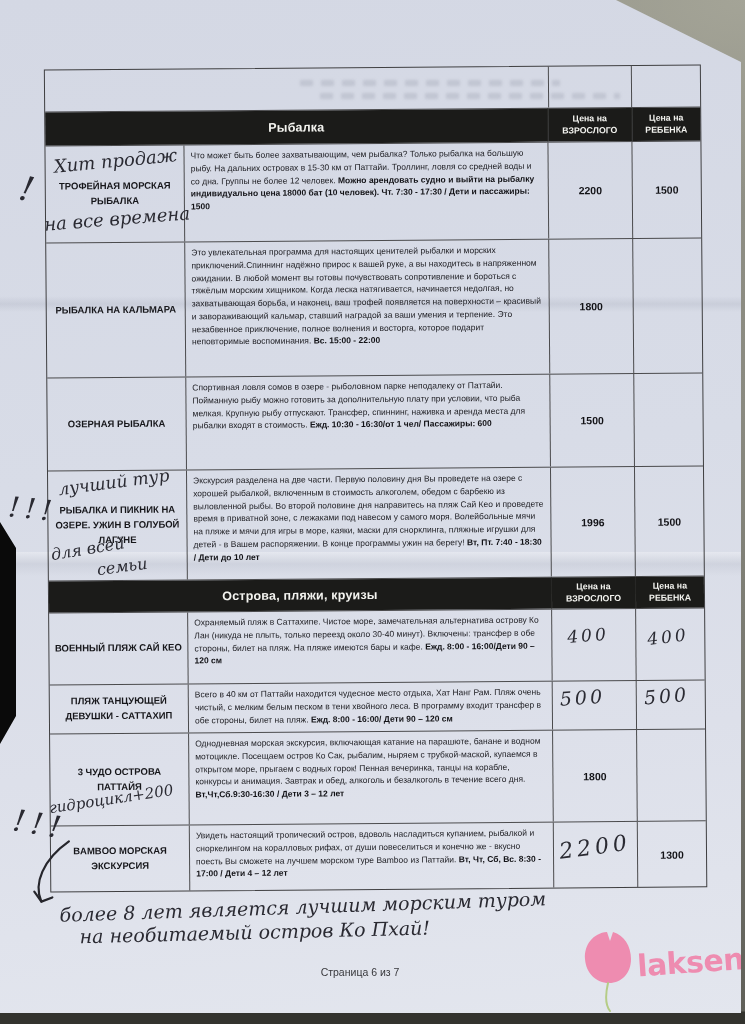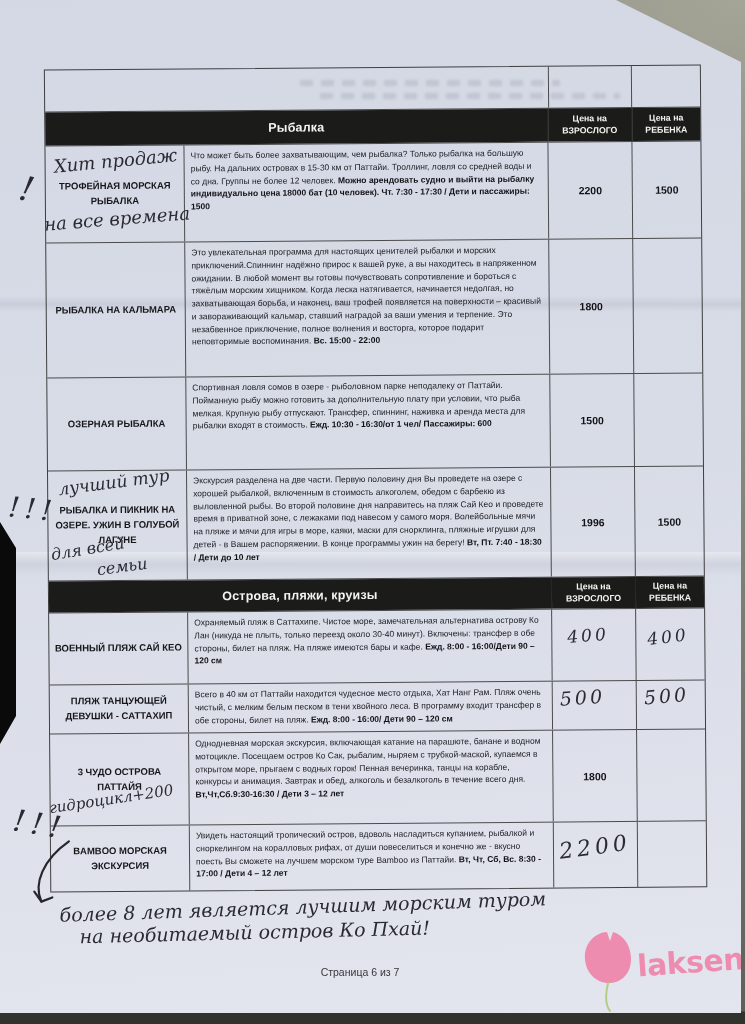--- a/index.html
+++ b/index.html
@@ -123,20 +123,21 @@
         </div>
         <div class="row r7">
           <div class="cell name">3 ЧУДО ОСТРОВА ПАТТАЙЯ</div>
           <div class="cell desc"><span>Однодневная морская экскурсия,  включающая катание на парашюте, банане и водном мотоцикле. Посещаем остров Ко Сак, рыбалим, ныряем с трубкой-маской, купаемся в открытом море, прыгаем с водных горок! Пенная вечеринка, танцы на корабле, конкурсы и анимация. Завтрак и обед, алкоголь и безалкоголь в течение всего дня.</span> <b>Вт,Чт,Сб.9:30-16:30 / Дети 3 – 12 лет</b></div>
           <div class="cell price">1800</div>
         </div>
         <div class="row r8">
           <div class="cell name">BAMBOO МОРСКАЯ ЭКСКУРСИЯ</div>
           <div class="cell desc"><span>Увидеть настоящий  тропический остров, вдоволь насладиться купанием, рыбалкой и сноркелингом на коралловых рифах, от души повеселиться и конечно же - вкусно поесть Вы сможете на лучшем морском туре Bamboo из Паттайи.</span> <b>Вт, Чт, Сб, Вс. 8:30 - 17:00 / Дети 4 – 12 лет</b></div>
           <div class="cell price"></div>
+          <div class="cell price last">1300</div>
         </div>
       </div>
 
       <div class="hw" style="left:22px;top:166px;font-size:34px;transform:rotate(14deg);">!</div>
       <div class="hw" style="left:56px;top:148px;font-size:18px;transform:rotate(-5deg);">Хит продаж</div>
       <div class="hw" style="left:46px;top:206px;font-size:18px;transform:rotate(-4deg);">на все времена</div>
       <div class="hw" style="left:8px;top:490px;font-size:28px;letter-spacing:5px;transform:rotate(6deg);">!!!</div>
       <div class="hw" style="left:58px;top:470px;font-size:17px;transform:rotate(-7deg);">лучший тур</div>
       <div class="hw" style="left:50px;top:537px;font-size:16px;transform:rotate(-9deg);">для всей</div>
       <div class="hw" style="left:96px;top:555px;font-size:16px;transform:rotate(-7deg);">семьи</div>

